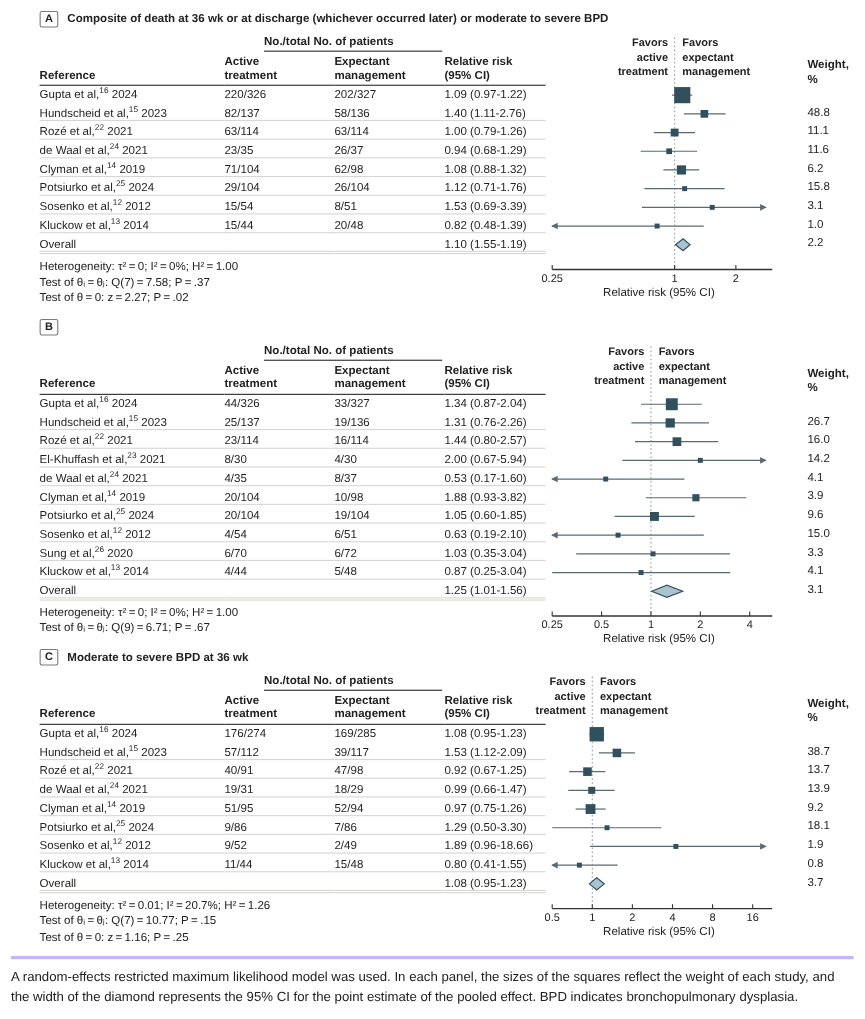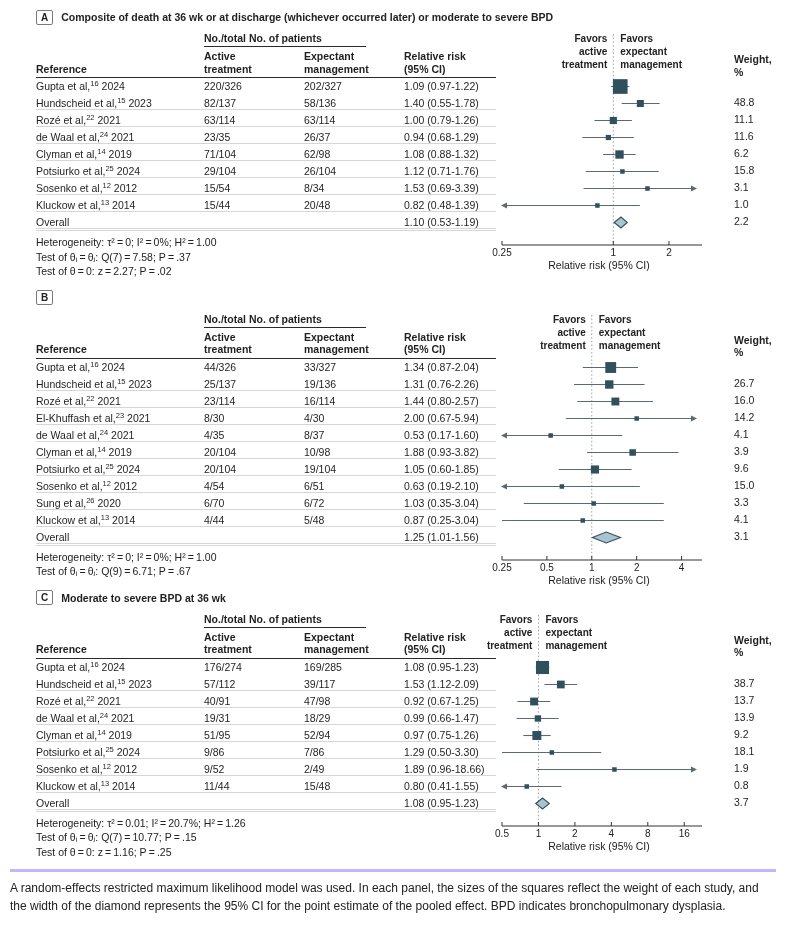--- a/index.html
+++ b/index.html
@@ -14,21 +14,21 @@
   .panel-header { display:flex; align-items:center; gap:8px; height:18px; margin:0 0 6px 0; }
   .panel-letter {
     border:1px solid #7a7a7a; border-radius:2px; font-weight:bold; font-size:10px;
     padding:0 4px; line-height:13px; color:#222; background:#fff;
   }
   .panel-title { font-weight:bold; font-size:10.5px; color:#222; }
   .pgrid { position:relative; }
   .row { display:grid; grid-template-columns:168px 100px 100px 92px 212px 52px; }
   .row > div { font-size:10.5px; }
   .r-span { height:16px; }
-  .r-span .spanner { grid-column:2/4; }
+  .r-span .spanner { grid-column:2/4;margin-left:36px; }
   .r-span .spanner .spin {
     font-weight:bold; width:162px; border-bottom:1px solid #2a2a2a; padding-bottom:2px;
     line-height:12px;
   }
   .r-hdr { height:30px; }
   .r-hdr > div {
     font-weight:bold; white-space:pre-line; line-height:1.18;
     display:flex; flex-direction:column; justify-content:flex-end;
   }
   .r-hdr > .tb { border-bottom:1.5px solid #2a2a2a; padding-bottom:2px; }
@@ -81,21 +81,21 @@
           <div class="tcell">220/326</div>
           <div class="tcell">202/327</div>
           <div class="tcell">1.09 (0.97-1.22)</div>
           <div></div>
           <div class="wcell">48.8</div>
         </div>
         <div class="row r-data">
           <div class="tcell"><span>Hundscheid et al,</span><sup class="cite">15</sup><span> 2023</span></div>
           <div class="tcell">82/137</div>
           <div class="tcell">58/136</div>
-          <div class="tcell">1.40 (0.55-1.78)</div>
+          <div class="tcell">1.40 (1.11-2.76)</div>
           <div></div>
           <div class="wcell">11.1</div>
         </div>
         <div class="row r-data">
           <div class="tcell"><span>Rozé et al,</span><sup class="cite">22</sup><span> 2021</span></div>
           <div class="tcell">63/114</div>
           <div class="tcell">63/114</div>
           <div class="tcell">1.00 (0.79-1.26)</div>
           <div></div>
           <div class="wcell">11.6</div>
@@ -120,38 +120,38 @@
           <div class="tcell"><span>Potsiurko et al,</span><sup class="cite">25</sup><span> 2024</span></div>
           <div class="tcell">29/104</div>
           <div class="tcell">26/104</div>
           <div class="tcell">1.12 (0.71-1.76)</div>
           <div></div>
           <div class="wcell">3.1</div>
         </div>
         <div class="row r-data">
           <div class="tcell"><span>Sosenko et al,</span><sup class="cite">12</sup><span> 2012</span></div>
           <div class="tcell">15/54</div>
-          <div class="tcell">8/34</div>
+          <div class="tcell">8/51</div>
           <div class="tcell">1.53 (0.69-3.39)</div>
           <div></div>
           <div class="wcell">1.0</div>
         </div>
         <div class="row r-data">
           <div class="tcell"><span>Kluckow et al,</span><sup class="cite">13</sup><span> 2014</span></div>
           <div class="tcell">15/44</div>
           <div class="tcell">20/48</div>
           <div class="tcell">0.82 (0.48-1.39)</div>
           <div></div>
           <div class="wcell">2.2</div>
         </div>
         <div class="row r-data">
           <div class="tcell">Overall</div>
           <div class="tcell"></div>
           <div class="tcell"></div>
-          <div class="tcell">1.10 (0.53-1.19)</div>
+          <div class="tcell">1.10 (1.55-1.19)</div>
           <div></div>
           <div class="wcell"></div>
         </div>
         <div class="row r-stats">
           <div>
             <div class="statline">Heterogeneity: τ² = 0; I² = 0%; H² = 1.00</div>
             <div class="statline">Test of θᵢ = θⱼ: Q(7) = 7.58; P = .37</div>
             <div class="statline">Test of θ = 0: z = 2.27; P = .02</div>
           </div>
         </div>

